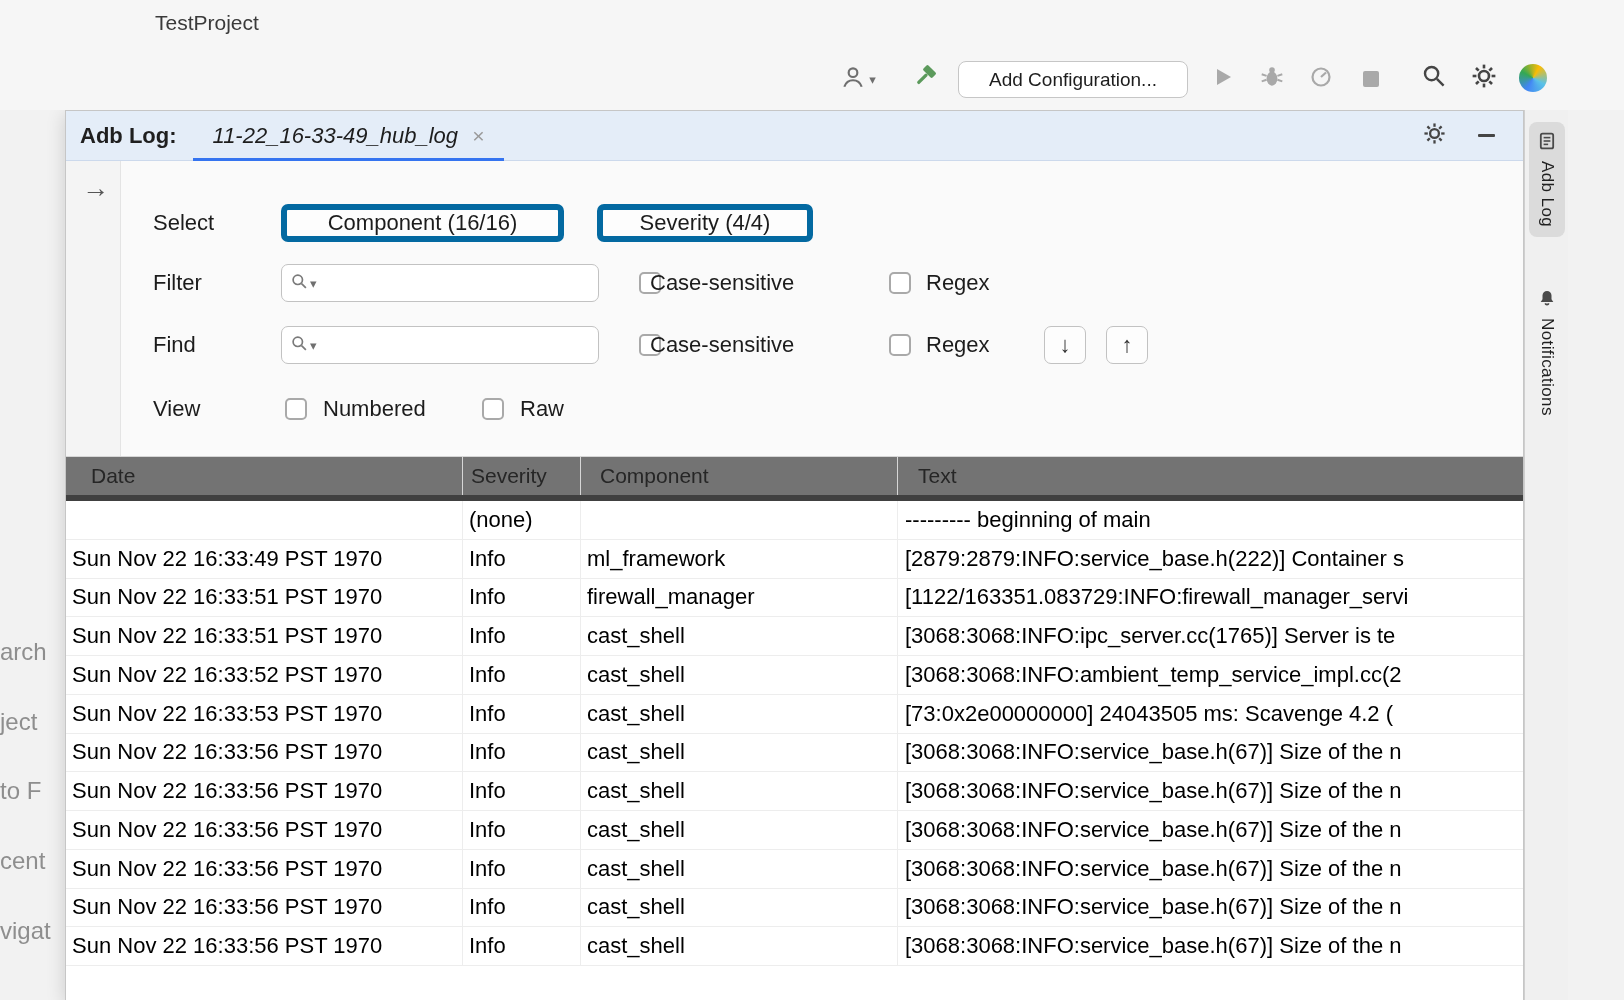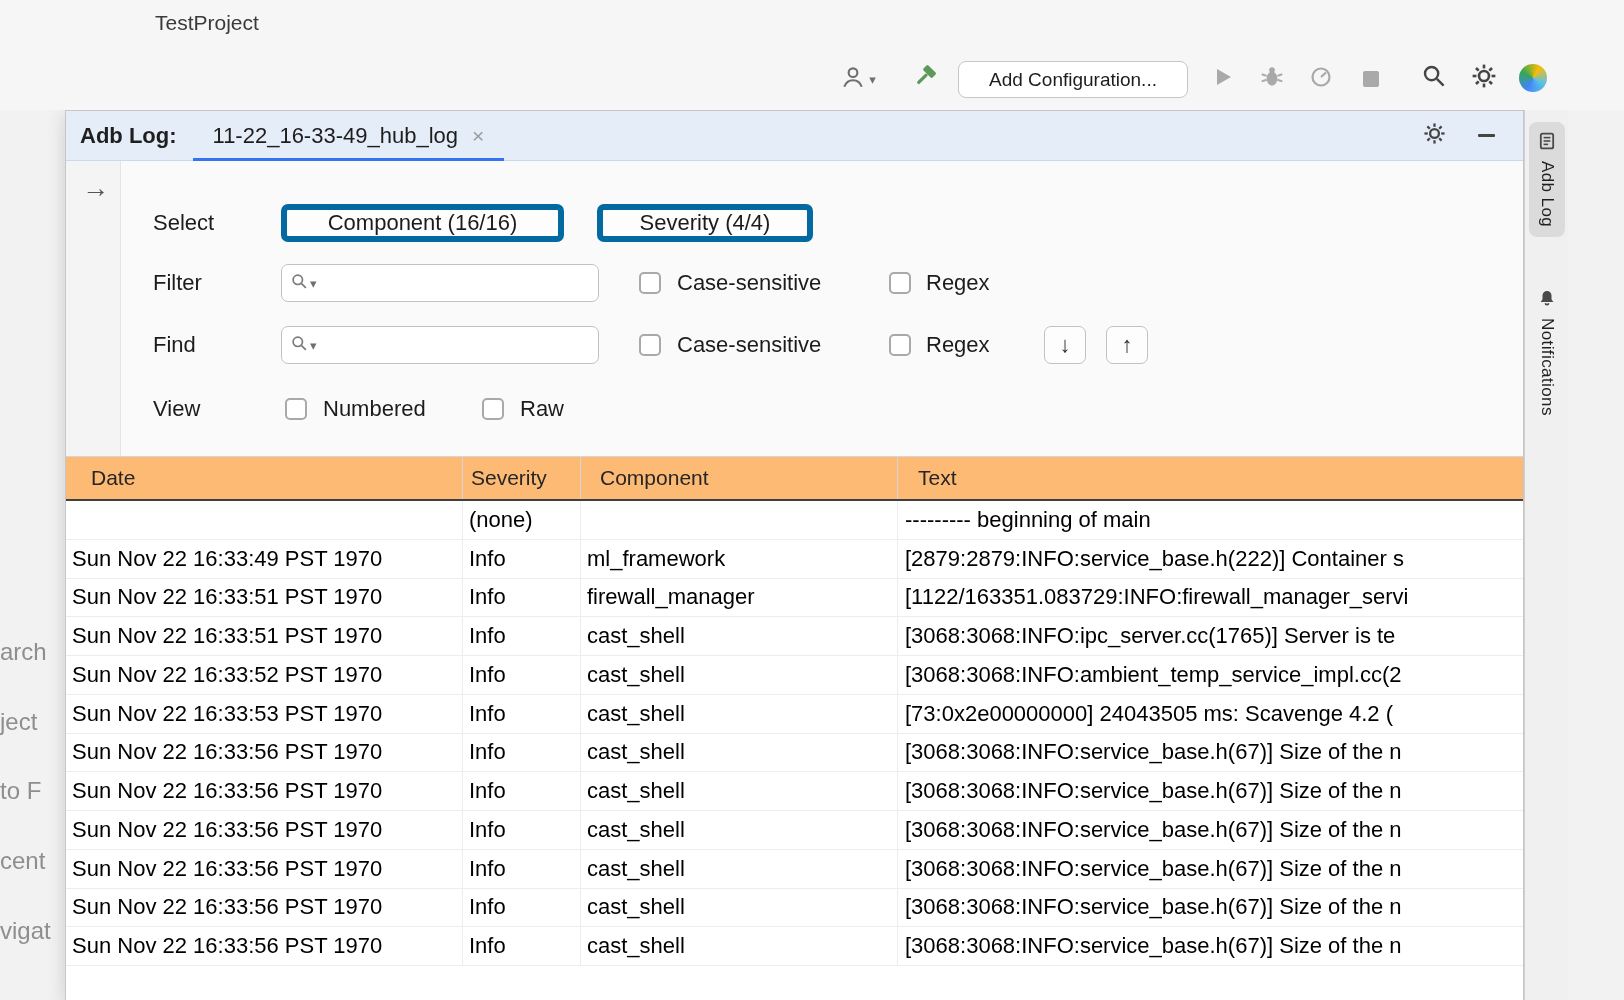--- a/index.html
+++ b/index.html
@@ -59,21 +59,21 @@
     z-index:5;
   }
   .tw-header {
     position:absolute; left:0; top:0; width:100%; height:50px;
     background:#e4edf8; border-bottom:1px solid #ccd9ec;
     display:flex; align-items:center;
   }
   .tw-title { padding-left:14px; font-size:22px; font-weight:600; color:#1f1f1f; white-space:nowrap; }
   .tw-tab {
     height:100%; display:flex; align-items:center; gap:14px;
-    padding:0 20px; margin-left:16px; position:relative; white-space:nowrap;
+    padding:0 20px; margin-left:16px; position:relative; white-space:nowrap;font-style:italic;
   }
   .tw-tab::after {
     content:""; position:absolute; left:0; right:0; bottom:-1px; height:3px;
     background:#3574f0;
   }
   .tab-label { font-size:22px; color:#1d1d1d; }
   .tab-close { font-size:21px; color:#9a9a9a; line-height:1; }
   .tw-header-actions { margin-left:auto; display:flex; align-items:center; gap:32px; padding-right:28px; }
   .min-bar { width:17px; height:3px; background:#454545; border-radius:1px; }
 
@@ -105,35 +105,35 @@
   }
   .search-field input {
     border:none; outline:none; flex:1; height:100%;
     font-size:21px; font-family:inherit; background:transparent; min-width:0;
   }
   .cbx {
     position:absolute; top:8px; width:22px; height:22px;
     background:#fff; border:2px solid #a9a9a9; border-radius:5px;
   }
   .cbx-label { position:absolute; line-height:38px; font-size:22px; color:#1c1c1c; white-space:nowrap; }
-  .cbx.case-c { left:573px; } .cbx-label.case-l { left:611px; }
+  .cbx.case-c { left:573px; } .cbx-label.case-l { left:584px; }
   .cbx.regex-c { left:823px; } .cbx-label.regex-l { left:860px; }
   .cbx.num-c { left:219px; } .cbx-label.num-l { left:257px; }
   .cbx.raw-c { left:416px; } .cbx-label.raw-l { left:454px; }
   .nav-btn {
     position:absolute; top:0; width:42px; height:38px;
     background:#fdfdfd; border:1px solid #c2c2c2; border-radius:7px;
     font-size:22px; color:#333; font-family:inherit;
   }
   .nav-down { left:978px; } .nav-up { left:1040px; }
 
   
   .thead {
     position:absolute; left:0; top:345px; width:100%; height:45px;
-    background:#fdba74; border-top:1px solid #d6d6d6; border-bottom:2px solid #404040;
+    background:#737373; border-top:1px solid #d6d6d6; border-bottom:6px solid #404040;
     display:flex;
   }
   .thcell {
     display:flex; align-items:center; font-size:21px; color:#262626;
     border-right:1px solid #d6d6d6; overflow:hidden; white-space:nowrap;
   }
   .thcell:last-child { border-right:none;text-align:right; }
   .c0 { width:397px; } .c1 { width:118px; } .c2 { width:317px; } .c3 { flex:1; }
   .thcell.c0 { padding-left:25px; } .thcell.c1 { padding-left:8px; }
   .thcell.c2 { padding-left:19px; } .thcell.c3 { padding-left:20px; }

